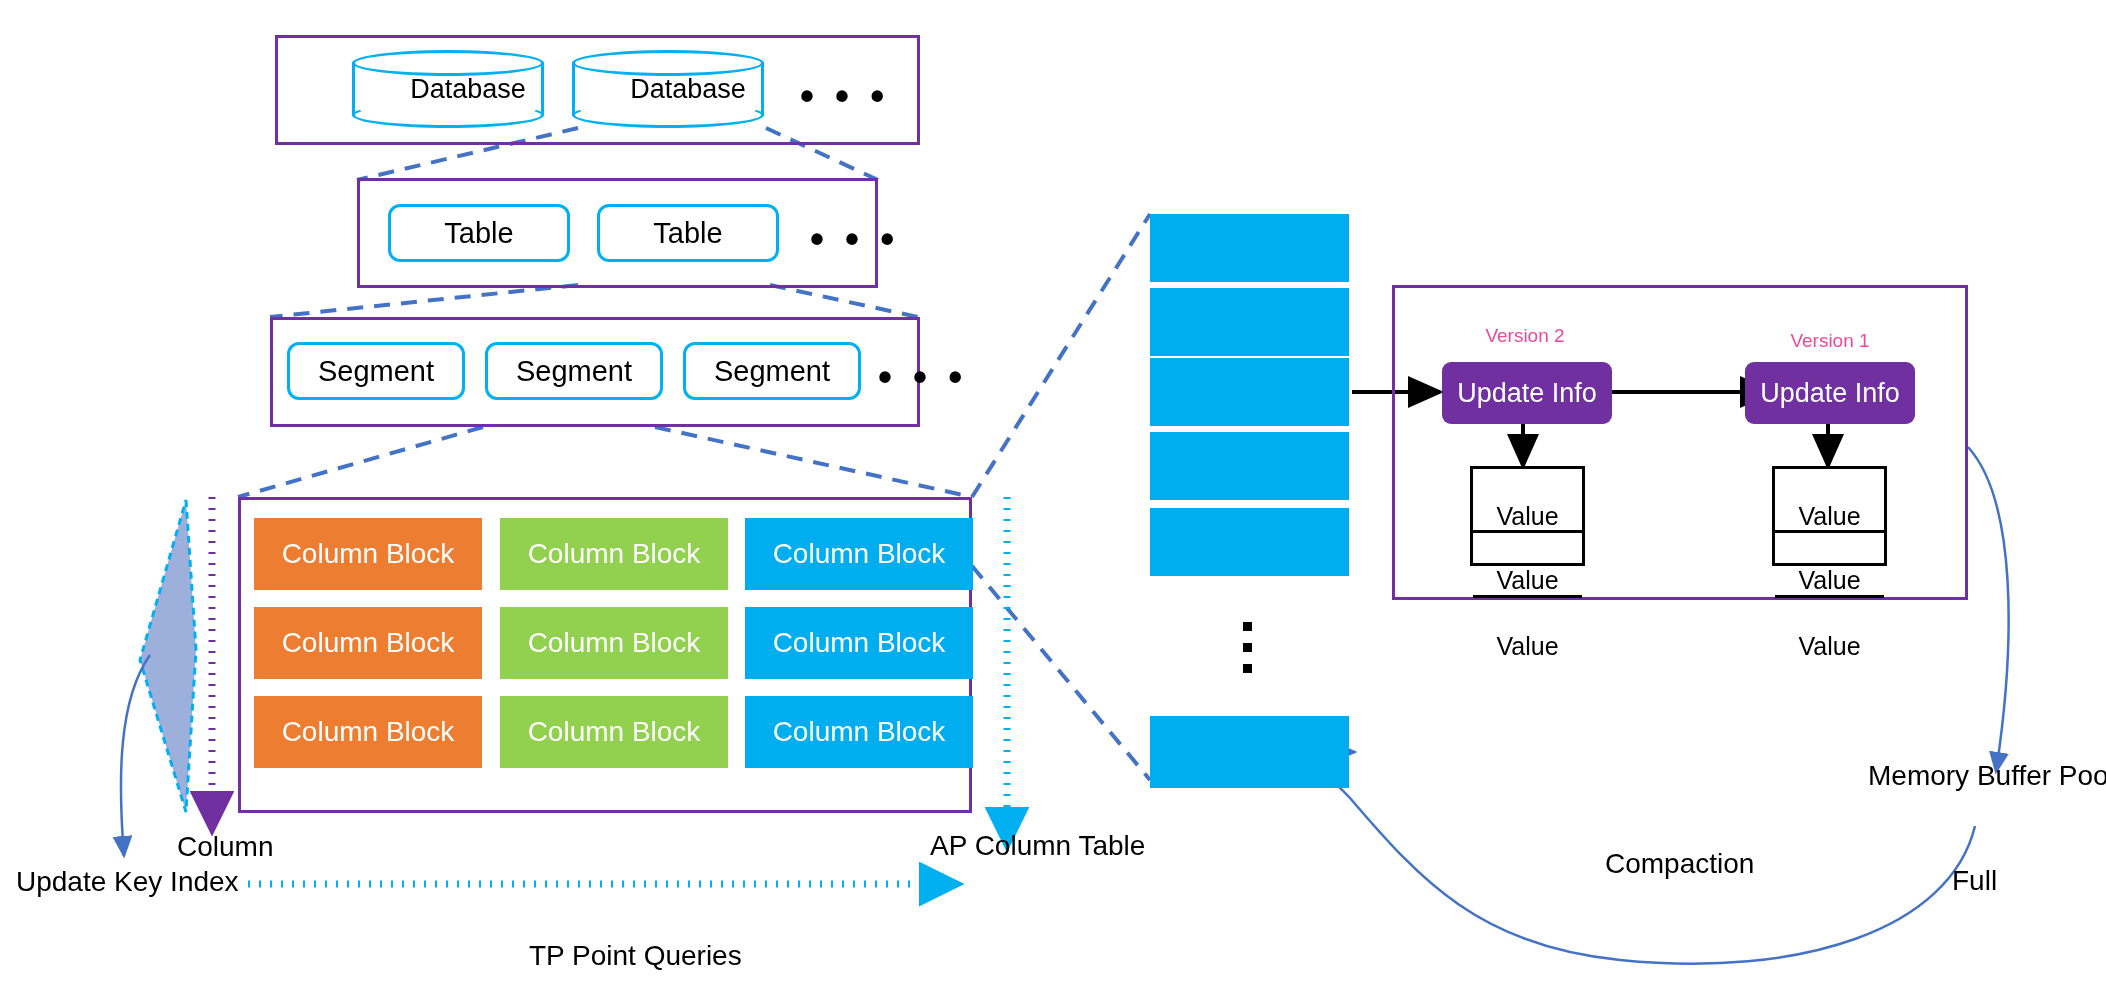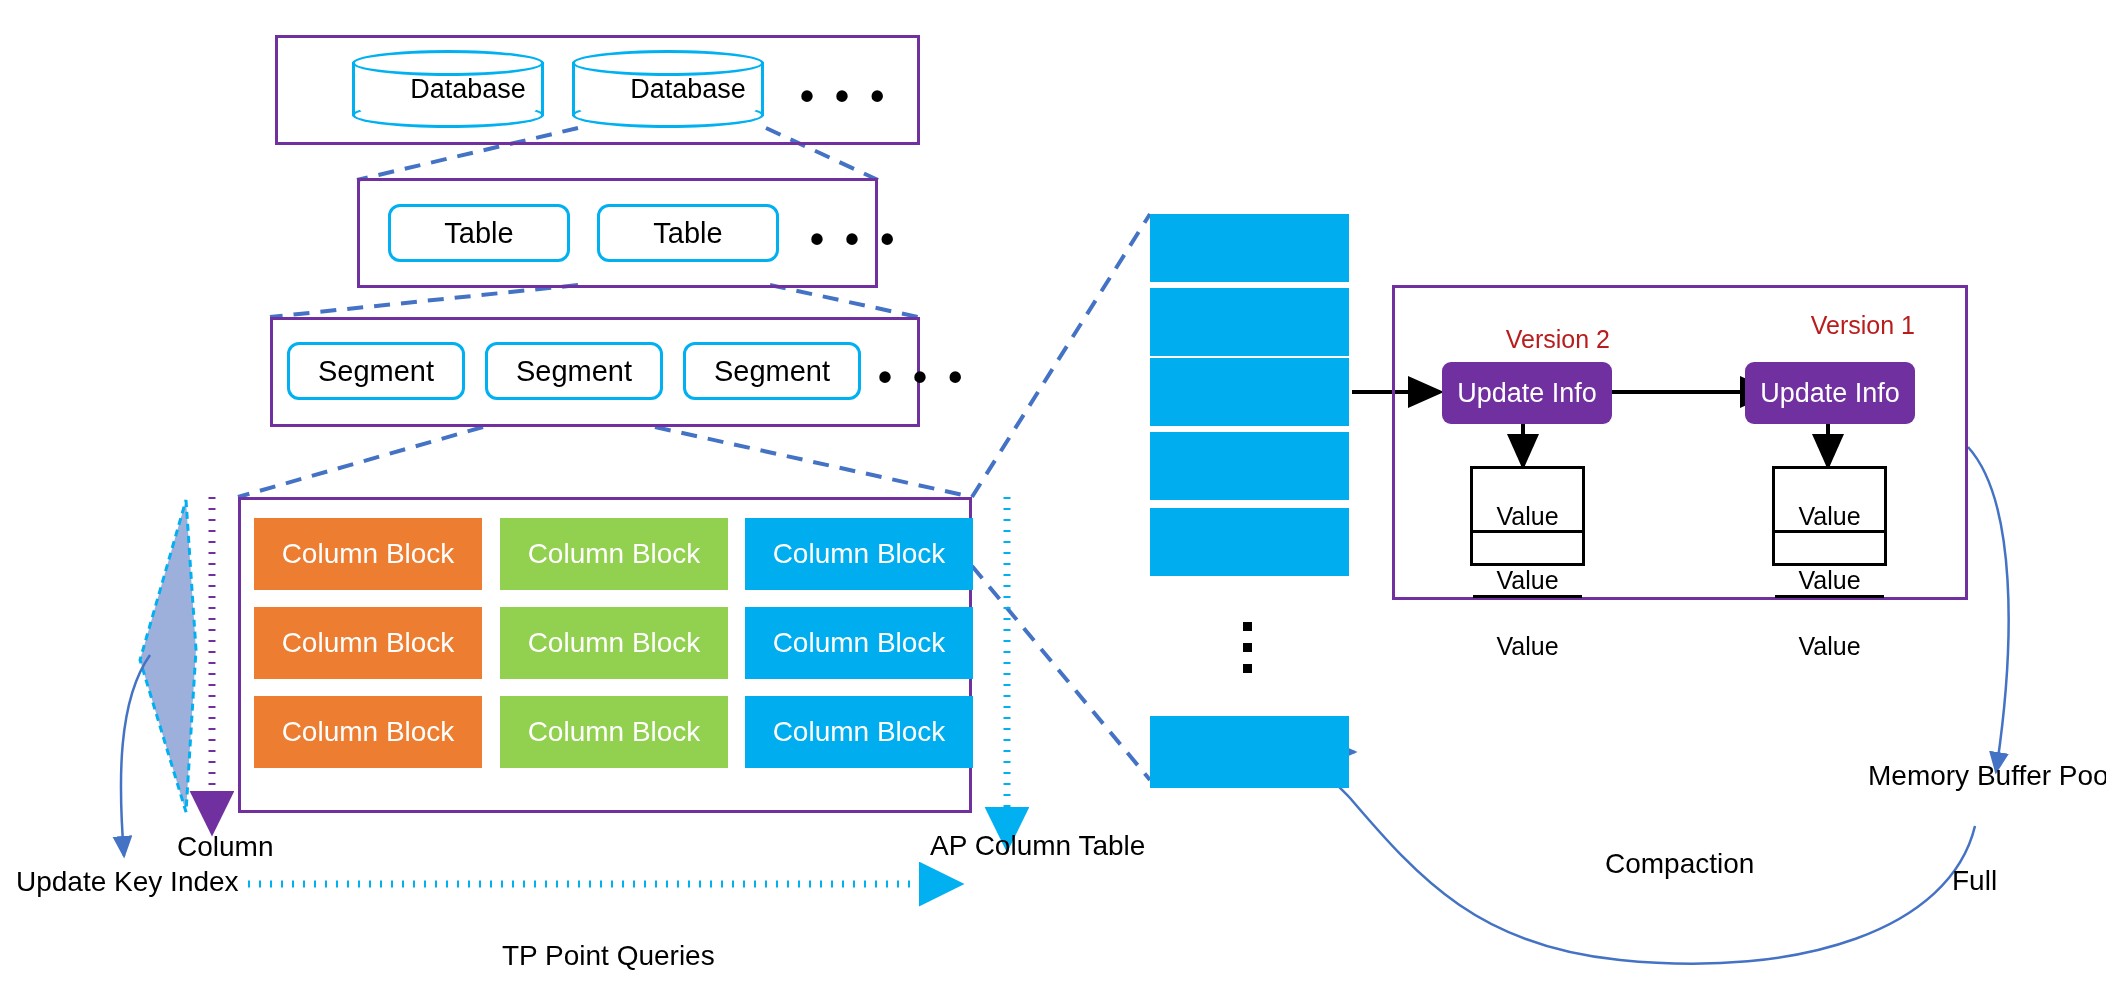--- a/index.html
+++ b/index.html
@@ -29,21 +29,21 @@
          font-family:"Liberation Sans",sans-serif;font-weight:700;}
 
   .cblock{position:absolute;display:flex;align-items:center;justify-content:center;
           color:#fff;font-size:28px;box-sizing:border-box;}
 
   .brow{position:absolute;background:#00AEEF;}
 
   .upd{position:absolute;background:#7030A0;border-radius:9px;color:#fff;
        display:flex;align-items:center;justify-content:center;font-size:27px;box-sizing:border-box;}
 
-  .vtitle{position:absolute;font-size:25px;color:#b91c1c;text-align:right;}
+  .vtitle{position:absolute;font-size:19px;color:#ec4899;text-align:center;}
 
   .vstack{position:absolute;border:3px solid #000;box-sizing:border-box;background:#fff;}
   .vstack .vcell{height:33.33%;box-sizing:border-box;display:flex;align-items:center;
                  justify-content:center;font-size:25px;color:#000;border-bottom:3px solid #000;margin-top:33px;}
   .vstack .vcell:last-child{border-bottom:none;}
 
   .txt{position:absolute;font-size:28px;color:#000;white-space:nowrap;}
 
   .vdots{position:absolute;display:flex;flex-direction:column;gap:12px;align-items:center;}
   .vdots i{display:block;width:9px;height:9px;background:#000;}
@@ -152,21 +152,21 @@
   <div class="cblock" style="left:500px;top:518px;width:228px;height:72px;background:#92D050;">Column Block</div>
   <div class="cblock" style="left:500px;top:607px;width:228px;height:72px;background:#92D050;">Column Block</div>
   <div class="cblock" style="left:500px;top:696px;width:228px;height:72px;background:#92D050;">Column Block</div>
 
   <div class="cblock" style="left:745px;top:518px;width:228px;height:72px;background:#00AEEF;">Column Block</div>
   <div class="cblock" style="left:745px;top:607px;width:228px;height:72px;background:#00AEEF;">Column Block</div>
   <div class="cblock" style="left:745px;top:696px;width:228px;height:72px;background:#00AEEF;">Column Block</div>
 
   <div class="txt" style="left:177px;top:831px;">Column</div>
   <div class="txt" style="left:16px;top:866px;">Update Key Index</div>
-  <div class="txt" style="left:502px;top:940px;">TP Point Queries</div>
+  <div class="txt" style="left:529px;top:940px;">TP Point Queries</div>
   <div class="txt" style="left:930px;top:830px;">AP Column Table</div>
 
   <div class="brow" style="left:1150px;top:214px;width:199px;height:68px;"></div>
   <div class="brow" style="left:1150px;top:288px;width:199px;height:68px;"></div>
   <div class="brow" style="left:1150px;top:358px;width:199px;height:68px;"></div>
   <div class="brow" style="left:1150px;top:432px;width:199px;height:68px;"></div>
   <div class="brow" style="left:1150px;top:508px;width:199px;height:68px;"></div>
 
   <div class="vdots" style="left:1243px;top:622px;">
     <i></i>
@@ -179,21 +179,21 @@
   <div class="pbox" style="left:1392px;top:285px;width:576px;height:315px;"></div>
 
   <div class="vtitle" style="left:1440px;top:325px;width:170px;">Version 2</div>
   <div class="upd" style="left:1442px;top:362px;width:170px;height:62px;">Update Info</div>
   <div class="vstack" style="left:1470px;top:466px;width:115px;height:100px;">
     <div class="vcell">Value</div>
     <div class="vcell">Value</div>
     <div class="vcell">Value</div>
   </div>
 
-  <div class="vtitle" style="left:1745px;top:311px;width:170px;">Version 1</div>
+  <div class="vtitle" style="left:1745px;top:330px;width:170px;">Version 1</div>
   <div class="upd" style="left:1745px;top:362px;width:170px;height:62px;">Update Info</div>
   <div class="vstack" style="left:1772px;top:466px;width:115px;height:100px;">
     <div class="vcell">Value</div>
     <div class="vcell">Value</div>
     <div class="vcell">Value</div>
   </div>
 
   <div class="txt" style="left:1868px;top:760px;">Memory Buffer Pool</div>
   <div class="txt" style="left:1605px;top:848px;">Compaction</div>
   <div class="txt" style="left:1952px;top:865px;">Full</div>

